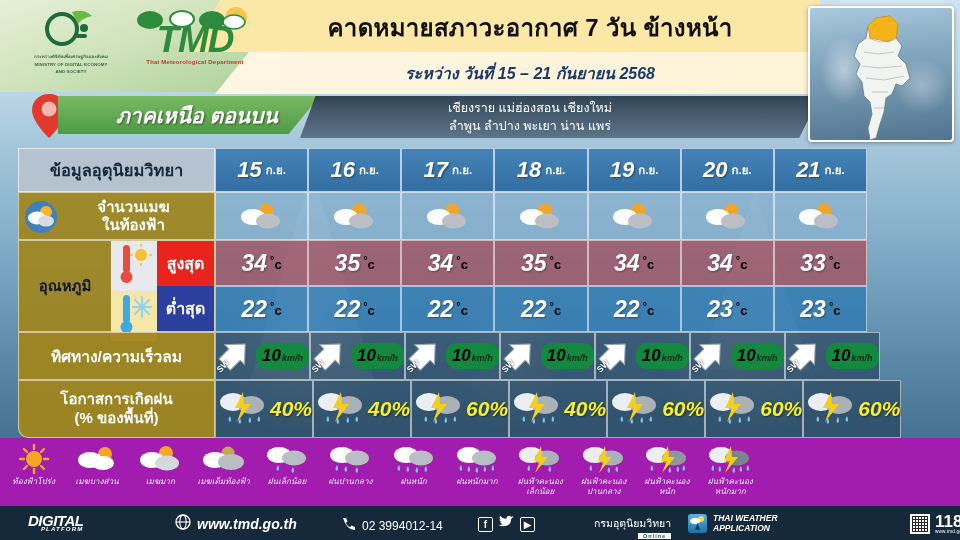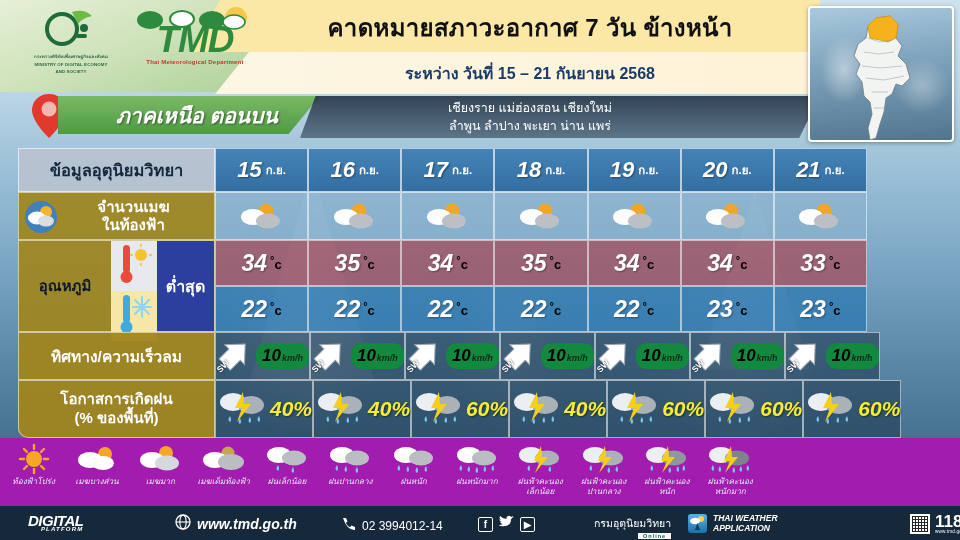--- a/index.html
+++ b/index.html
@@ -60,21 +60,21 @@
   }
   .title-main {
     position: absolute; left: 250px; top: 6px; width: 560px; height: 42px;
     display: flex; align-items: center; justify-content: center;
     font-size: 24px; font-weight: bold; color: #111; letter-spacing: .3px;
     white-space: nowrap;
   }
   .title-sub {
     position: absolute; left: 250px; top: 56px; width: 560px; height: 34px;
     display: flex; align-items: center; justify-content: center;
-    font-size: 16px; font-weight: bold; color: #1b3b6b;
+    font-size: 16px; font-weight: bold; font-style: italic; color: #1b3b6b;
     white-space: nowrap;
   }
 
   
   .logo-mdes { position: absolute; left: 32px; top: 6px; width: 78px; height: 70px; }
   .logo-mdes .mark { position: relative; width: 78px; height: 46px; }
   .logo-mdes .mark svg { display: block; }
   .logo-mdes .cap {
     font-size: 4.4px; color: #2e6a46; text-align: center; line-height: 1.45;
     font-weight: bold; letter-spacing: .1px; margin-top: 2px;
@@ -506,20 +506,21 @@
               <g stroke="#8fd4f2" stroke-width="2" stroke-linecap="round">
                 <line x1="31" y1="6" x2="31" y2="26"></line>
                   <line x1="22" y1="16" x2="40" y2="16"></line>
                 <line x1="24" y1="9" x2="38" y2="23"></line>
                   <line x1="38" y1="9" x2="24" y2="23"></line>
               </g>
             </svg>
           </div>
         </div>
         <div class="temp-tags">
+          <div class="tag-hi">สูงสุด</div>
           <div class="tag-lo">ต่ำสุด</div>
         </div>
       </div>
       <div class="temp-right">
         <div class="temp-line">
           <div class="dcell hi-cell">
               <span class="tval">34</span>
               <span class="tunit"><span class="tdeg">°</span>c</span>
             </div>
           <div class="dcell hi-cell">

